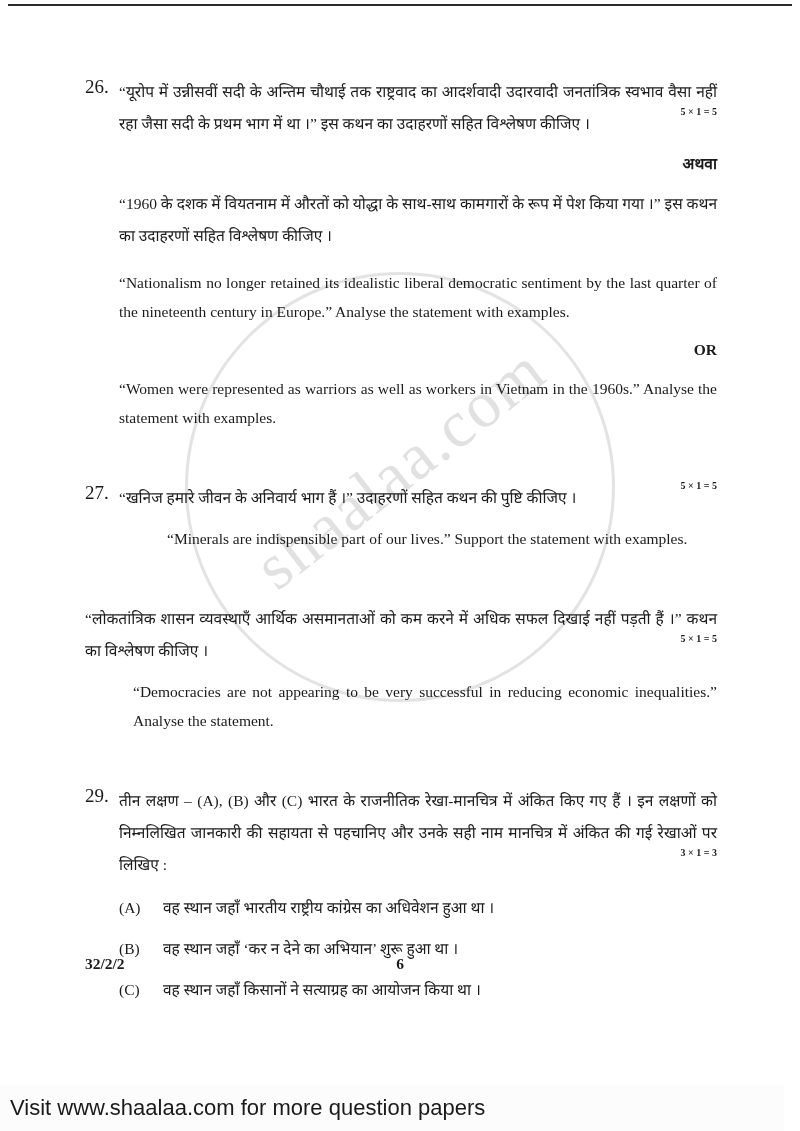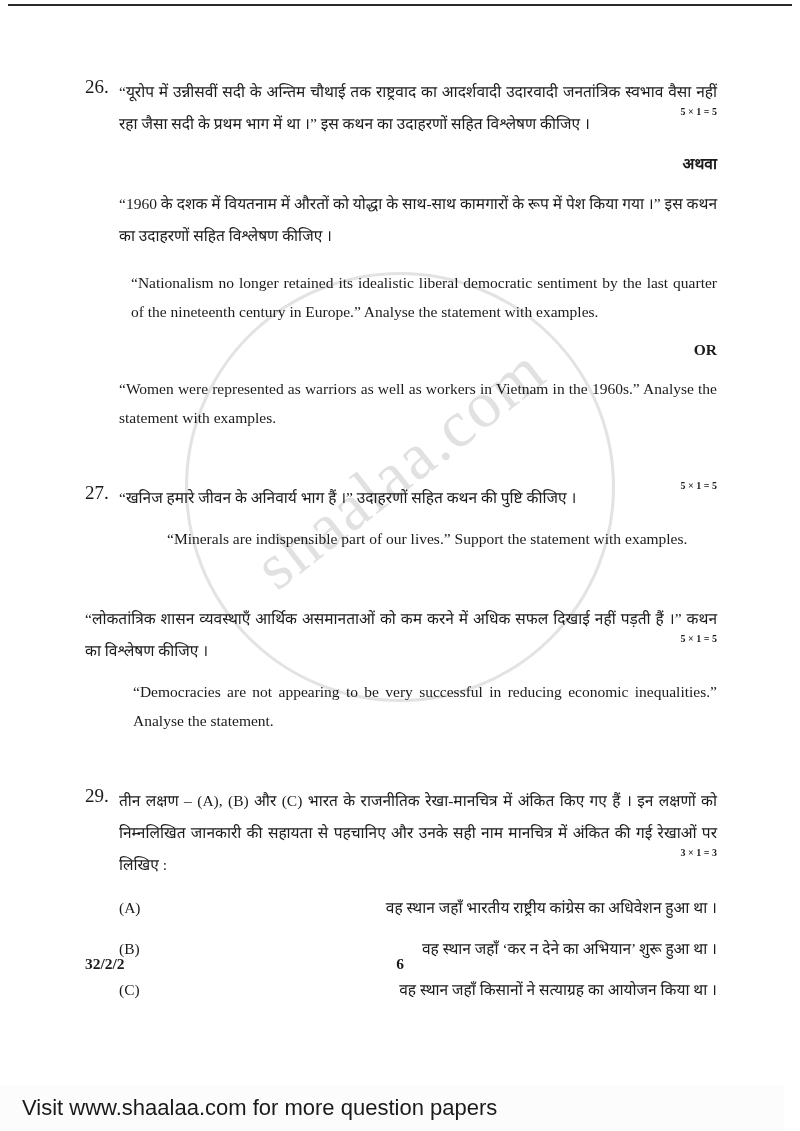--- a/index.html
+++ b/index.html
@@ -94,33 +94,33 @@
     background: transparent;
   }
   .or-line {
     text-align: right;
     font-weight: bold;
     font-size: 15.5px;
     margin: 10px 0 10px 0;
     line-height: 28px;
   }
   .gap-sm { margin-top: 10px; margin-left: 48px; }
-  .gap-md { margin-top: 16px; margin-left: 12px; }
+  .gap-md { margin-top: 16px; }
   .map-item {
     display: flex;
     margin-top: 13px;
     font-size: 15.5px;
     line-height: 28px;
   }
   .map-item .label {
     flex: 0 0 44px;
   }
   .map-item .txt {
     flex: 1;
-    text-align: right;
+    text-align: left;
   }
   
   .page-footer {
     position: absolute;
     top: 955px;
     left: 85px;
     right: 85px;
     z-index: 1;
     font-size: 15.5px;
     font-weight: bold;
@@ -131,21 +131,21 @@
   .banner {
     position: absolute;
     left: 0;
     right: 16px;
     bottom: 0;
     height: 46px;
     background: #fcfcfc;
     z-index: 2;
     display: flex;
     align-items: center;
-    padding-left: 22px;
+    padding-left: 10px;
     font-family: "Liberation Sans", "DejaVu Sans", sans-serif;
     font-size: 22px;
     color: #1a1a1a;
   }
 </style>
 </head>
 <body>
 
 <div class="page">
 

